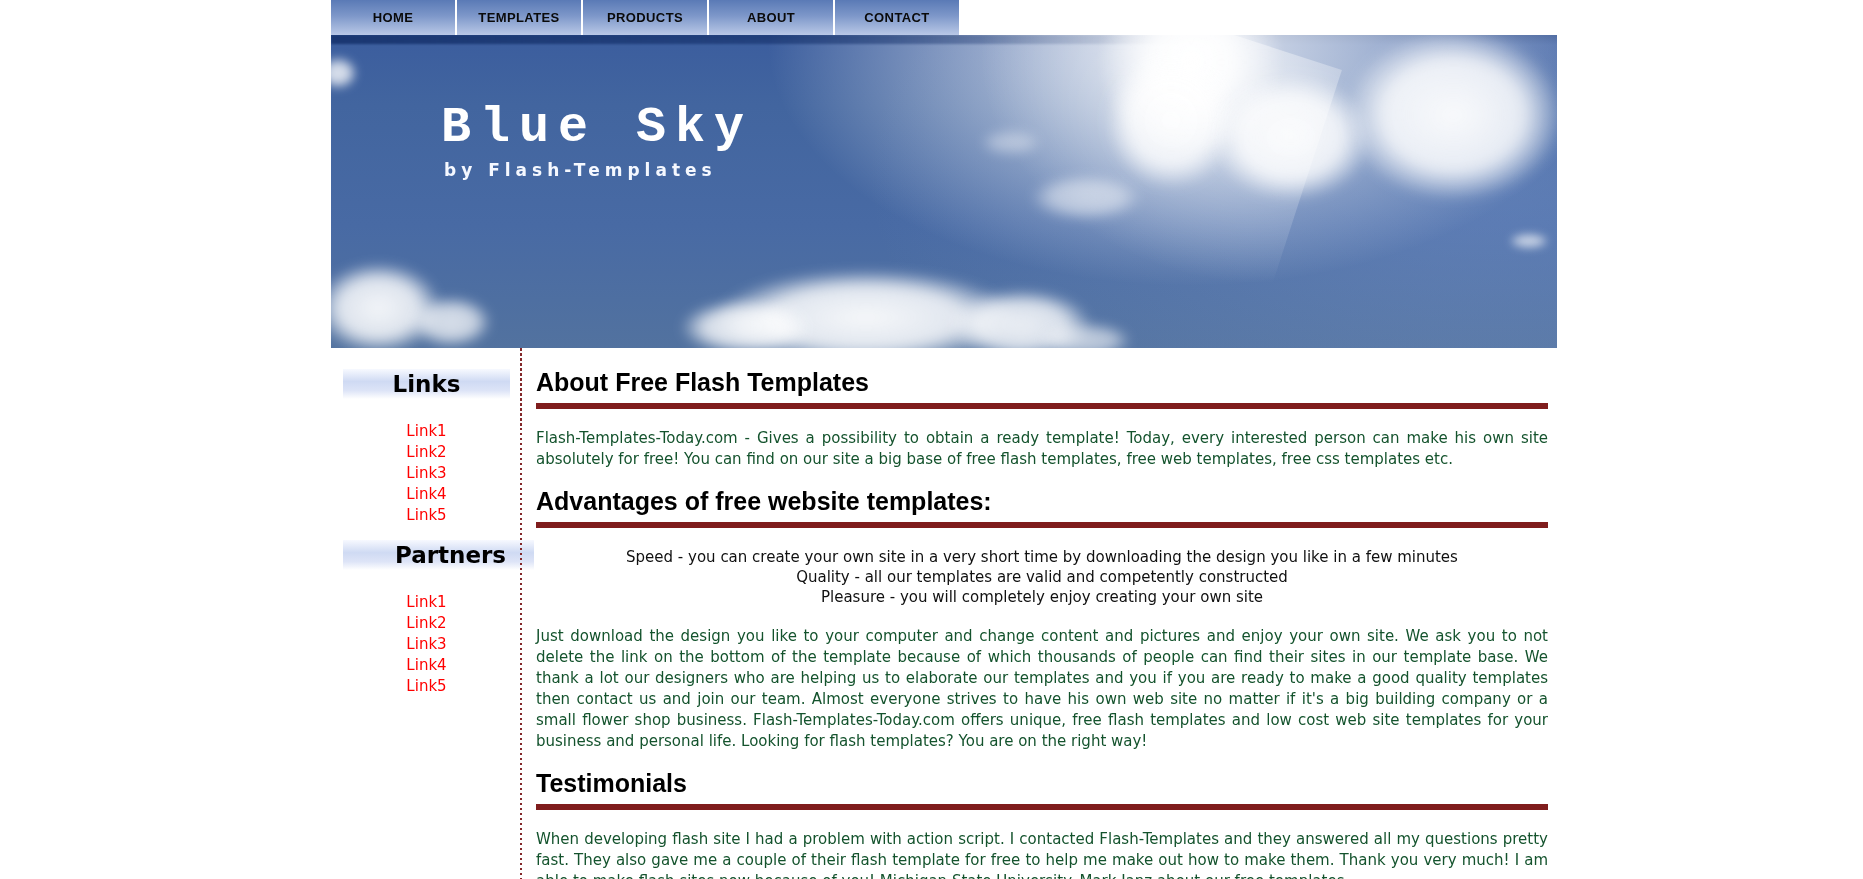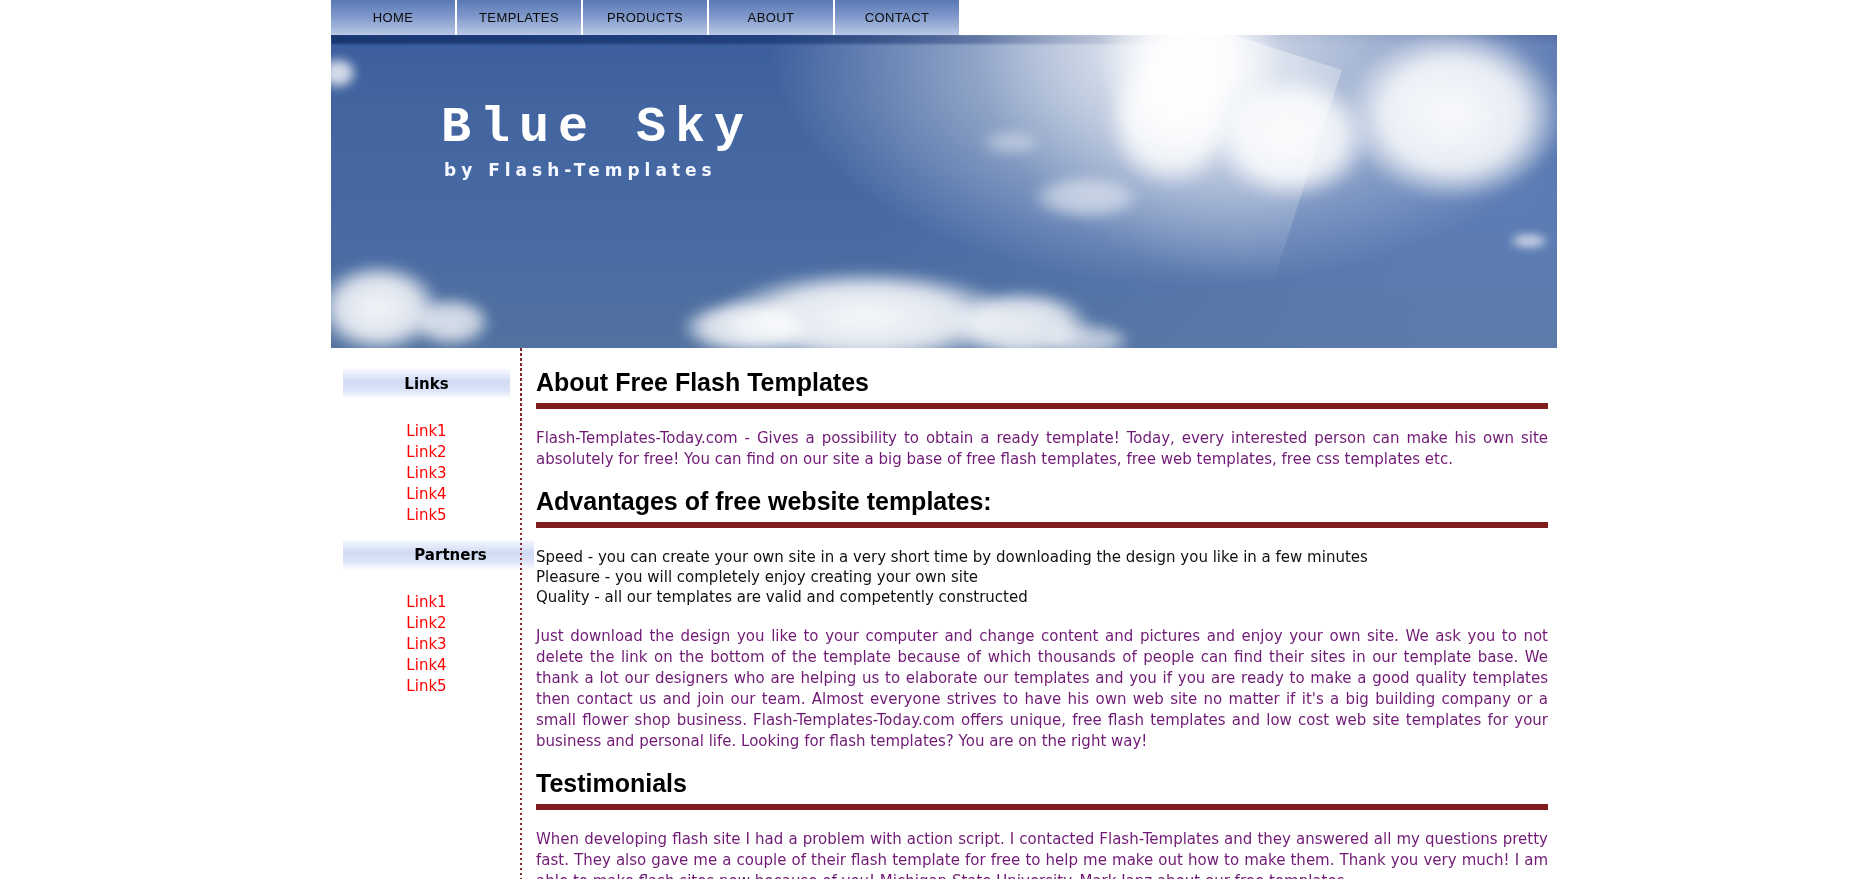--- a/index.html
+++ b/index.html
@@ -6,21 +6,21 @@
   body { font-family:"DejaVu Sans", sans-serif; color:#111; }
   .page { position:relative; width:1226px; margin-left:331px; }
 
   
   .nav { display:flex; height:35px; width:632px; }
   .nav-tab {
     width:126px; box-sizing:border-box; border-right:2px solid #ffffff;
     background:linear-gradient(180deg,#55object 0%,#b9c8e7 100%);
     background:linear-gradient(180deg,#5a7ab6 0%,#7d97c9 45%,#b9c8e7 100%);
     display:flex; align-items:center; justify-content:center;
-    font-family:"Liberation Sans", sans-serif; font-weight:normal; font-size:13px;
+    font-family:"Liberation Sans", sans-serif; font-weight:bold; font-size:13px;
     color:#0a0a0a; letter-spacing:.4px; cursor:pointer; user-select:none;
   }
 
   
   .header {
     position:relative; width:1226px; height:313px; overflow:hidden;
     background:
       radial-gradient(ellipse 620px 360px at 70% 2%, rgba(255,255,255,.85) 0%, rgba(255,255,255,.38) 38%, rgba(255,255,255,0) 68%),
       radial-gradient(ellipse 900px 500px at 95% 45%, rgba(150,175,225,.30), rgba(150,175,225,0) 70%),
       linear-gradient(180deg,#2a4a88 0px,#3c5e9e 10px,#42659f 70px,#486aa4 190px,#52729f 313px);
@@ -46,40 +46,40 @@
     position:absolute; left:113px; top:125px;
     font-size:17px; letter-spacing:5px; color:#f5f8ff; font-weight:bold;
   }
 
   
   .content { display:flex; min-height:531px; }
 
   .sidebar { width:189px; box-sizing:border-box; padding-top:21px; }
   .side-box {
     margin-left:12px; width:167px; height:30px; line-height:30px; text-align:center;
-    font-weight:bold; font-size:15px; color:#000;
+    font-weight:bold; font-size:23px; color:#000;
     background:linear-gradient(180deg,#f7f9ff 0%,#cfdaf3 42%,#dde4f7 72%,#ffffff 100%);
   }
   .side-box.second { margin-top:14px;padding-left:24px; }
   .side-links { margin:22px 0 0; margin-left:12px; width:167px; text-align:center; }
   .side-link { display:block; color:#ff0000; font-size:15px; line-height:21px;
     text-decoration:none; cursor:pointer; }
 
   .divider { width:2px;
     background:repeating-linear-gradient(180deg,#83282a 0px,#83282a 2.5px,transparent 2.5px,transparent 5px); }
 
   .main { width:1012px; box-sizing:border-box; margin-left:14px; padding-top:14px; }
   .main h2 {
     font-family:"Liberation Sans", sans-serif; font-size:25px; font-weight:bold; color:#000;
     margin:17px 0 0; padding-bottom:6px; border-bottom:6px solid #7f1d1d;
   }
   .main h2.first { margin-top:6px; }
-  .main p { font-size:15px; line-height:21px; text-align:justify; margin:19px 0 0; color:#701a75; }
+  .main p { font-size:15px; line-height:21px; text-align:justify; margin:19px 0 0; color:#14532d; }
   .plain-list { margin-top:19px; }
-  .plain-list div { font-size:15px; line-height:20px; color:#101010; }
+  .plain-list div { font-size:15px; line-height:20px; color:#101010;text-align:center; }
 </style>
 </head>
 <body>
 
 <div class="page">
 
   <div class="nav">
     <div class="nav-tab">HOME</div>
     <div class="nav-tab">TEMPLATES</div>
     <div class="nav-tab">PRODUCTS</div>
@@ -133,22 +133,22 @@
 
     <div class="divider"></div>
 
     <div class="main">
       <h2 class="first">About Free Flash Templates</h2>
       <p>Flash-Templates-Today.com - Gives a possibility to obtain a ready template! Today, every interested person can make his own site absolutely for free! You can find on our site a big base of free flash templates, free web templates, free css templates etc.</p>
 
       <h2>Advantages of free website templates:</h2>
       <div class="plain-list">
         <div>Speed - you can create your own site in a very short time by downloading the design you like in a few minutes</div>
+        <div>Quality - all our templates are valid and competently constructed</div>
         <div>Pleasure - you will completely enjoy creating your own site</div>
-        <div>Quality - all our templates are valid and competently constructed</div>
       </div>
       <p>Just download the design you like to your computer and change content and pictures and enjoy your own site. We ask you to not delete the link on the bottom of the template because of which thousands of people can find their sites in our template base. We thank a lot our designers who are helping us to elaborate our templates and you if you are ready to make a good quality templates then contact us and join our team. Almost everyone strives to have his own web site no matter if it's a big building company or a small flower shop business. Flash-Templates-Today.com offers unique, free flash templates and low cost web site templates for your business and personal life. Looking for flash templates? You are on the right way!</p>
 
       <h2>Testimonials</h2>
       <p>When developing flash site I had a problem with action script. I contacted Flash-Templates and they answered all my questions pretty fast. They also gave me a couple of their flash template for free to help me make out how to make them. Thank you very much! I am able to make flash sites now because of you! Michigan State University. Mark Janz about our free templates</p>
     </div>
 
   </div>
 </div>
 

